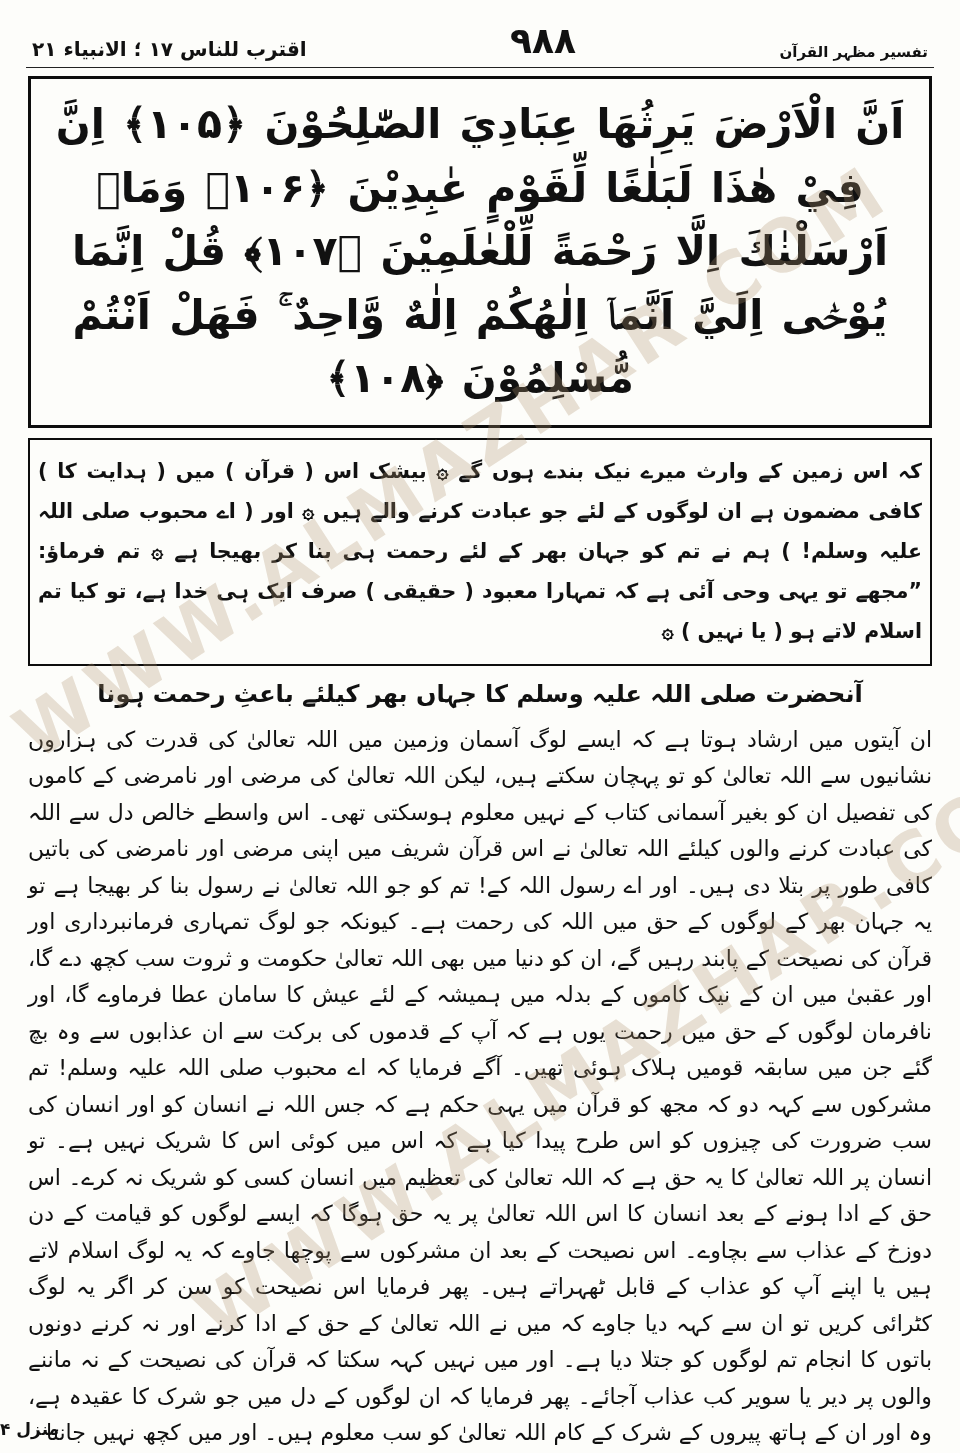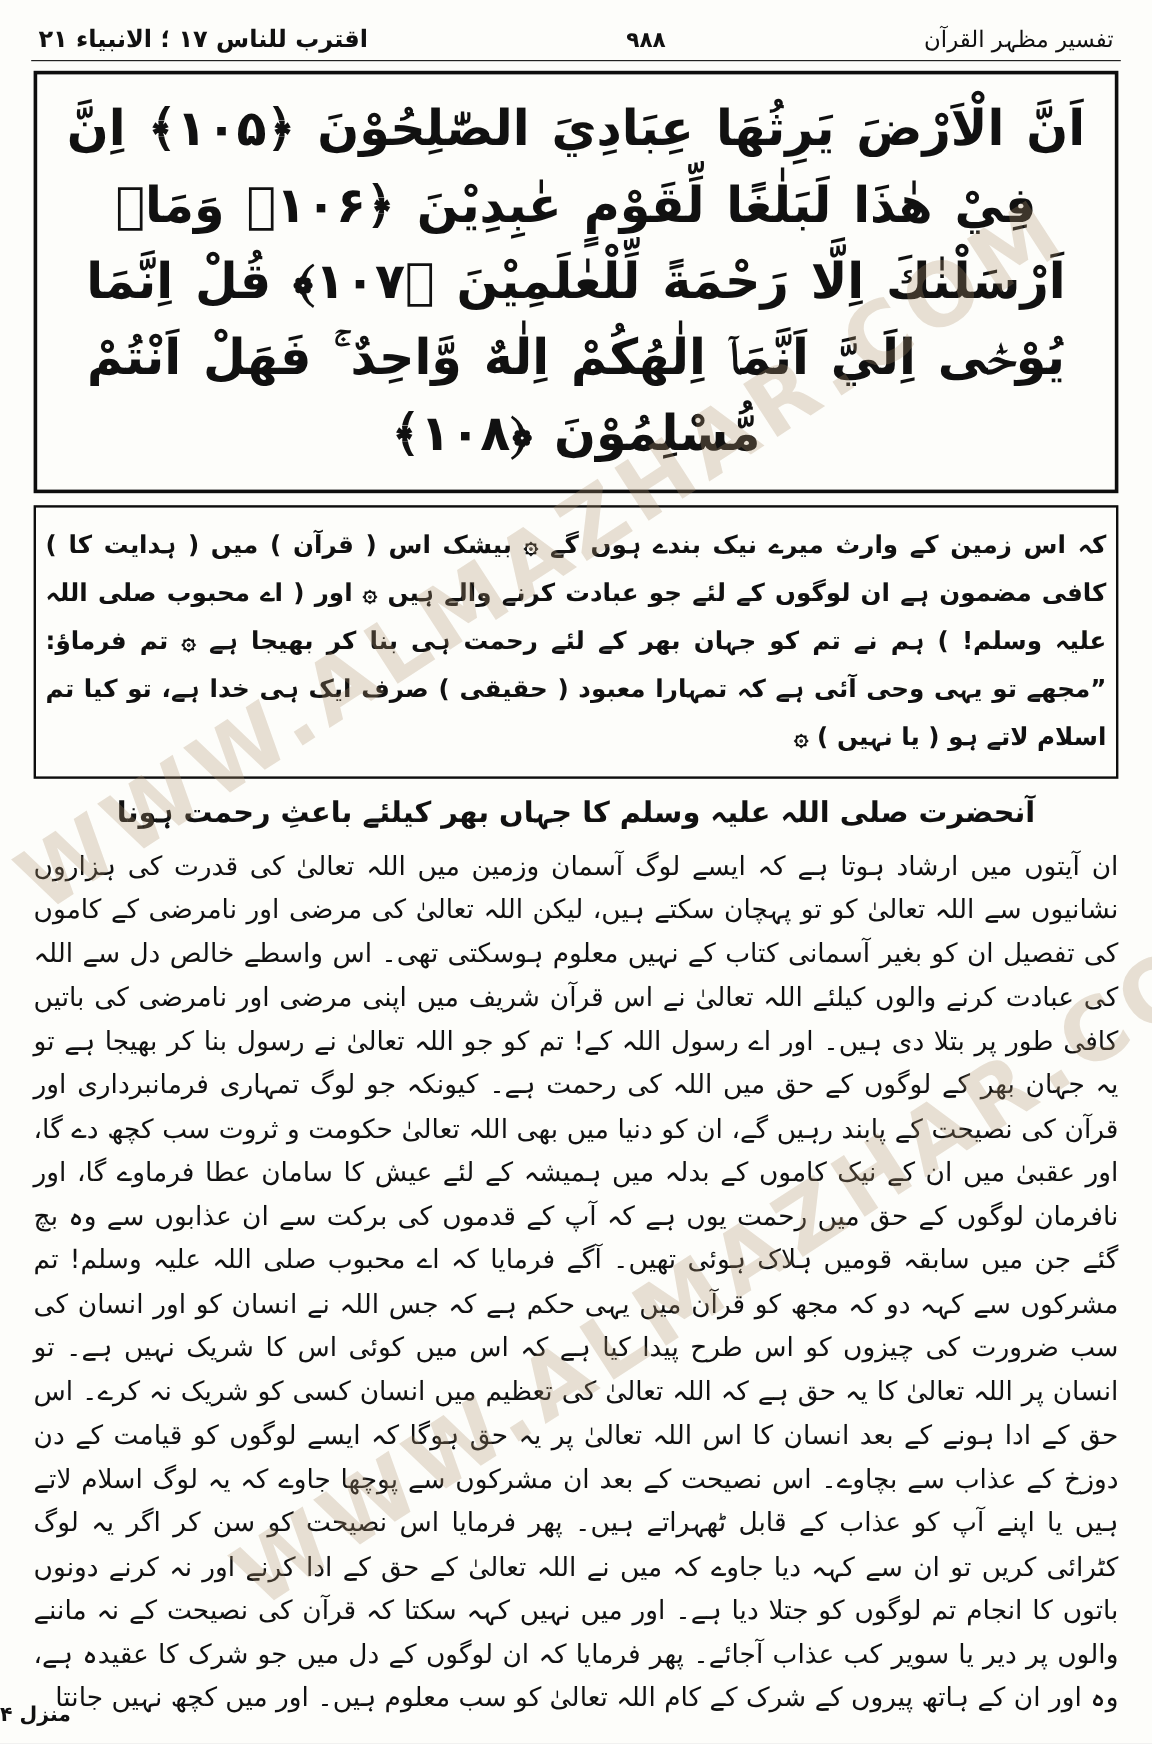--- a/index.html
+++ b/index.html
@@ -38,25 +38,25 @@
   
   .page-header {
     display: flex;
     align-items: flex-end;
     justify-content: space-between;
     padding: 2px 6px 6px 6px;
     border-bottom: 1.5px solid #222;
     margin-bottom: 8px;
   }
   .hdr-right {
-    font-size: 19px;
-    font-weight: normal;
+    font-size: 15px;
+    font-weight: bold;
   }
   .hdr-center {
-    font-size: 18px;
+    font-size: 36px;
     font-weight: bold;
     letter-spacing: 2px;
   }
   .hdr-left {
     font-size: 20px;
     font-weight: bold;
   }
   
   .quran-box {
     border: 3px solid #0d0d0d;

